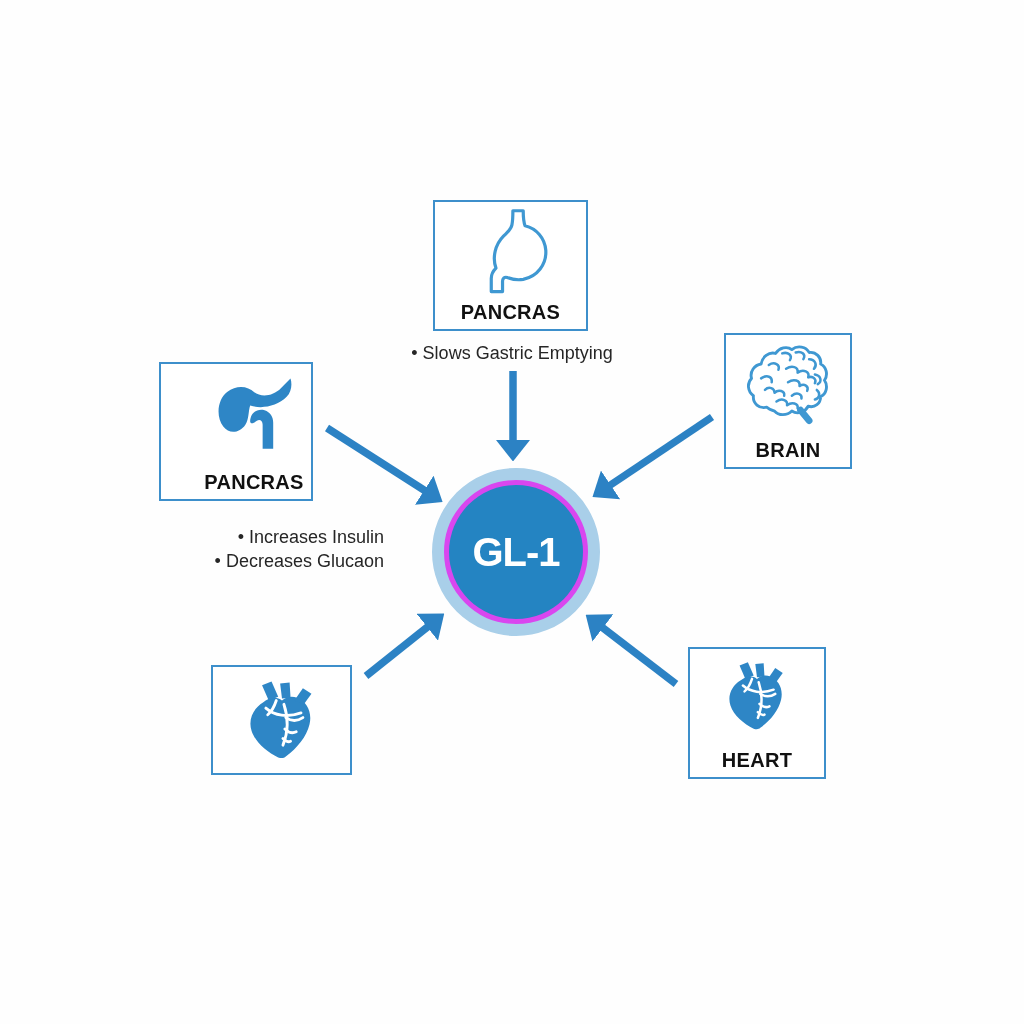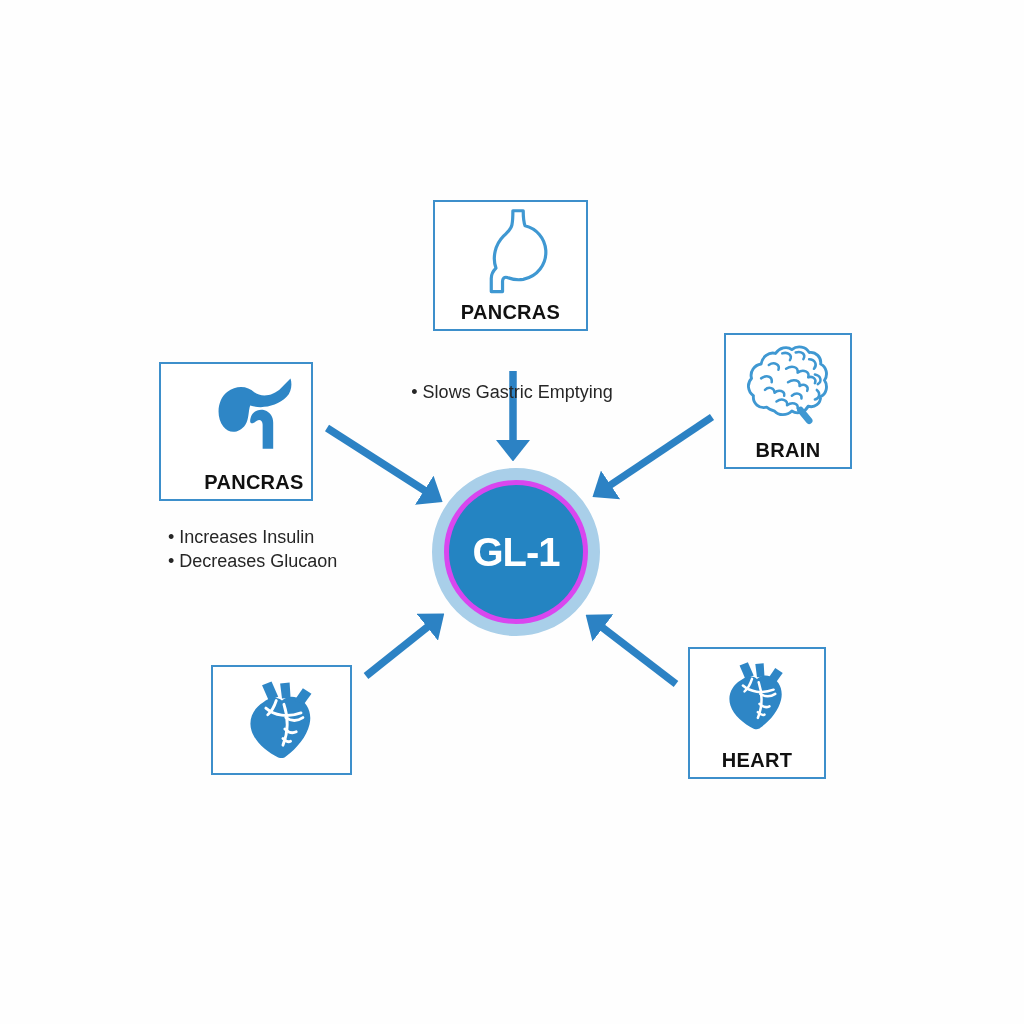--- a/index.html
+++ b/index.html
@@ -31,24 +31,24 @@
     padding:5px 4px 6px 4px;}
   .box-label{font-size:20px;font-weight:bold;color:var(--label-text);letter-spacing:0.3px;
     line-height:22px;}
   .stomach-box{left:433px;top:200px;width:155px;height:131px;}
   .brain-box{left:724px;top:333px;width:128px;height:136px;}
   .pancreas-box{left:159px;top:362px;width:154px;height:139px;padding-left:40px;}
   .heart-left-box{left:211px;top:665px;width:141px;height:110px;justify-content:center;}
   .heart-right-box{left:688px;top:647px;width:138px;height:132px;gap:12px;}
 
   .caption{position:absolute;font-size:18px;color:var(--body-text);line-height:24px;}
-  .caption.centered{text-align:center;margin-top:39px;}
+  .caption.centered{text-align:center;}
   .stomach-caption{left:382px;top:341px;width:260px;}
   .brain-caption{left:700px;top:480px;width:192px;}
-  .pancreas-caption{left:168px;top:525px;width:230px;text-align:left;}
+  .pancreas-caption{left:154px;top:525px;width:230px;text-align:right;}
   .heart-right-caption{left:678px;top:785px;width:166px;line-height:23px;}
 
   .center-node{position:absolute;left:432px;top:468px;width:168px;height:168px;
     border-radius:50%;border:12px solid var(--ring-light);background:#d946ef;
     display:flex;align-items:center;justify-content:center;}
   .center-inner{width:134px;height:134px;border-radius:50%;background:var(--center-fill);
     display:flex;align-items:center;justify-content:center;}
   .center-inner span{color:var(--center-text);font-size:40px;font-weight:bold;
     letter-spacing:-1px;}
 </style>

